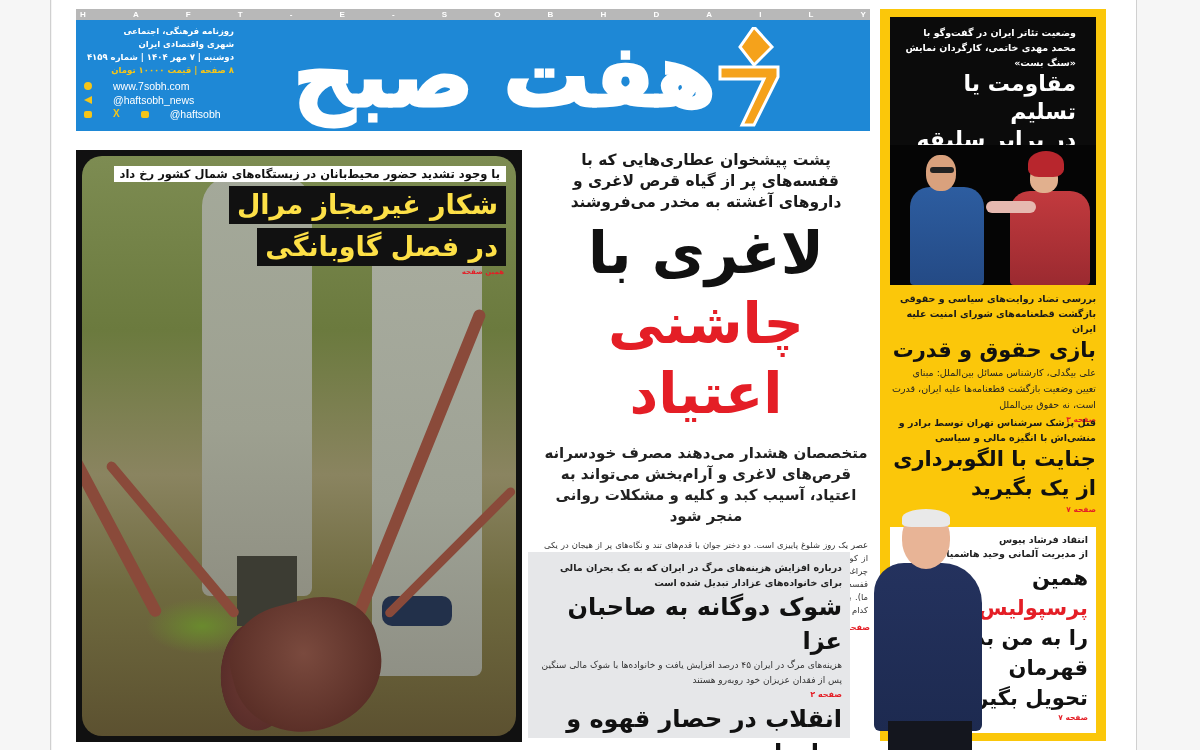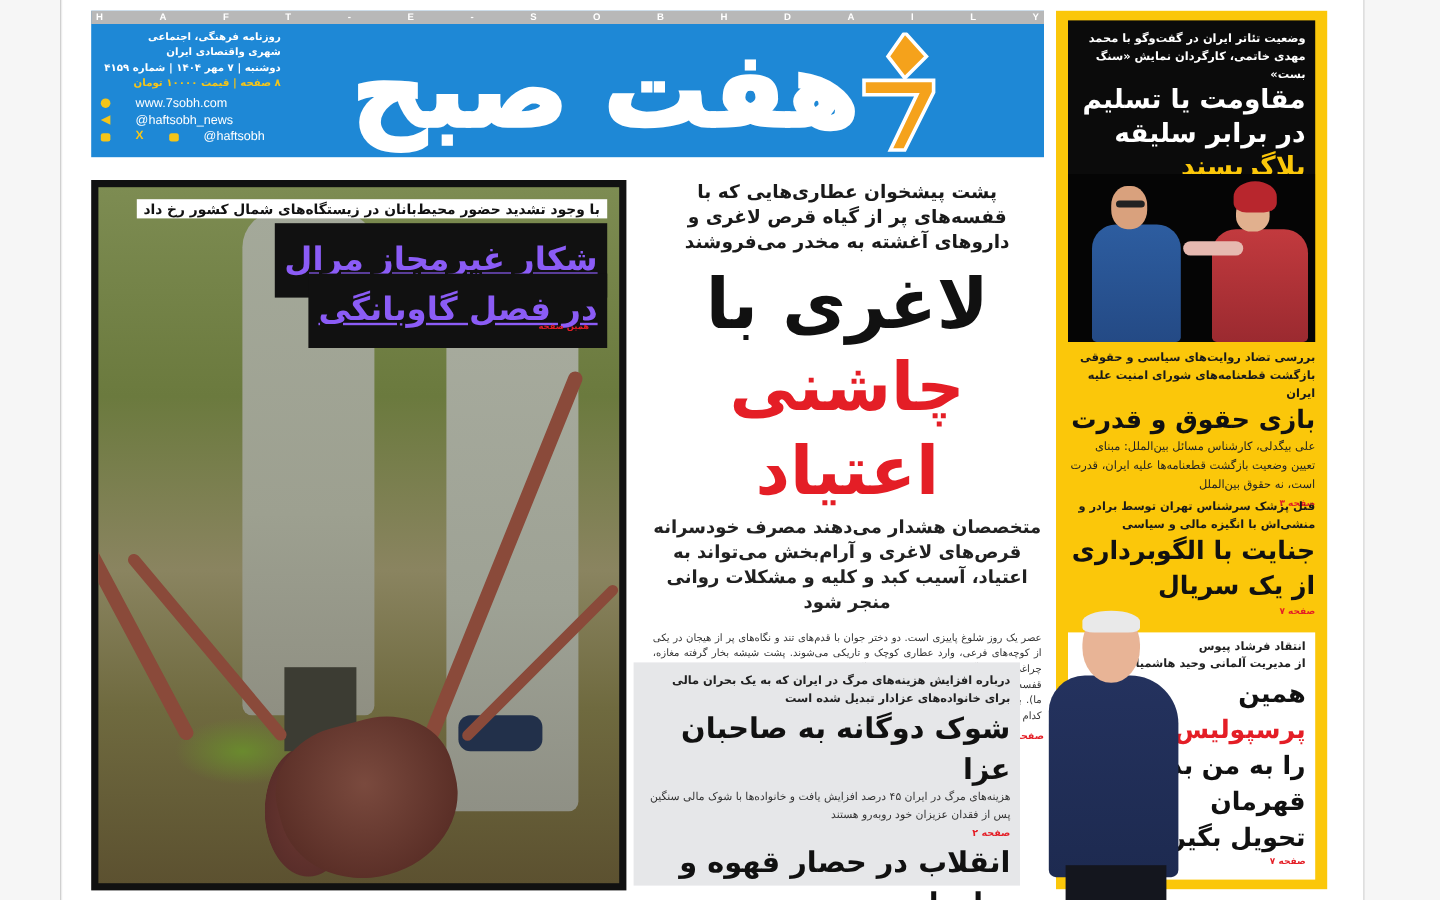--- a/index.html
+++ b/index.html
@@ -23,52 +23,53 @@
     .logo-text { position: absolute; right: 80px; top: 2px; font-size: 86px; font-weight: bold; color: #ffffff; direction: rtl; -webkit-text-stroke: 3px #ffffff; letter-spacing: -2px; line-height: 110px; font-family: "DejaVu Sans", sans-serif; text-shadow: 0 0 0 #1e88d6; text-align: right; }
     .logo-seven { position: absolute; right: 12px; top: 8px; width: 70px; height: 100px; }
 
     
     .photo-story { position: absolute; left: 24px; top: 150px; width: 446px; height: 592px; background: #111; padding: 6px; }
     .photo-inner { position: relative; width: 100%; height: 100%; overflow: hidden;
       background:
         radial-gradient(ellipse 60px 90px at 175px 520px, #6e3a33 0%, #5a2e2a 60%, transparent 61%),
         radial-gradient(ellipse 80px 40px at 120px 470px, #6a8a2e 0%, transparent 70%),
         linear-gradient(180deg, #7d8c52 0%, #6b7a3e 30%, #8a8460 55%, #6f6a3f 75%, #5c5130 100%);
+      border-radius: 20px;
     }
     .ranger1 { position: absolute; left: 120px; top: 20px; width: 110px; height: 420px; background: linear-gradient(180deg,#a4a99a 0%,#9da090 60%,#8f8f82 100%); border-radius: 30px 30px 8px 8px; }
     .ranger2 { position: absolute; left: 290px; top: 80px; width: 110px; height: 440px; background: linear-gradient(180deg,#a8ac9e 0%,#9ea295 60%,#8f9085 100%); border-radius: 30px 30px 8px 8px; }
     .boot1 { position: absolute; left: 155px; top: 400px; width: 60px; height: 70px; background: #3c3c33; }
     .boot2 { position: absolute; left: 300px; top: 440px; width: 70px; height: 30px; background: #22304a; border-radius: 10px; }
     .deer-head { position: absolute; left: 150px; top: 445px; width: 150px; height: 130px; background: radial-gradient(ellipse at 50% 40%, #7a4a3e 0%, #5c3028 70%, #4a2620 100%); border-radius: 40% 40% 50% 50%; transform: rotate(-15deg); }
     .antler { position: absolute; background: #8a4a3a; border-radius: 6px; transform-origin: bottom center; }
     .photo-kicker { position: absolute; right: 10px; top: 10px; background: #ffffff; color: #111; font-size: 11.5px; font-weight: bold; direction: rtl; padding: 1px 6px; }
-    .photo-head { position: absolute; right: 10px; background: #111; color: #8b5cf6; font-size: 27px; font-weight: bold; direction: rtl; padding: 12px 8px; line-height: 38px; text-decoration: underline; }
+    .photo-head { position: absolute; right: 10px; background: #111; color: #fde047; font-size: 27px; font-weight: bold; direction: rtl; padding: 0 8px; line-height: 38px; }
     .photo-head.l1 { top: 30px; }
     .photo-head.l2 { top: 72px; }
-    .photo-page { position: absolute; right: 25px; top: 112px; color: #e41e26; font-size: 7px; direction: rtl; font-weight: bold; }
+    .photo-page { position: absolute; right: 12px; top: 112px; color: #e41e26; font-size: 7px; direction: rtl; font-weight: bold; }
 
     
     .main-story { position: absolute; left: 490px; top: 150px; width: 328px; direction: rtl; text-align: center; }
     .main-kicker { font-size: 15.5px; font-weight: bold; color: #1a1a1a; line-height: 21px; }
     .main-head1 { font-size: 58px; font-weight: bold; color: #111; line-height: 72px; margin-top: 4px; letter-spacing: -1px; }
     .main-head2 { font-size: 56px; font-weight: bold; color: #e41e26; line-height: 70px; letter-spacing: -1px; }
-    .main-sub { font-size: 15px; font-weight: bold; color: #222; line-height: 21px; margin-top: 0; }
+    .main-sub { font-size: 15px; font-weight: bold; color: #222; line-height: 21px; margin-top: 14px; }
     .main-body { font-size: 8.4px; color: #333; line-height: 13px; text-align: justify; margin-top: 12px; padding: 0 2px; }
     .page-ref { color: #e41e26; font-size: 8px; font-weight: bold; text-align: right; margin-top: 6px; }
 
     
     .grey-box { position: absolute; left: 476px; top: 552px; width: 322px; height: 186px; background: #e6e7e9; direction: rtl; text-align: right; padding: 8px 8px 0 8px; }
     .gb-kicker { font-size: 9.5px; font-weight: bold; color: #222; line-height: 15px; }
     .gb-head { font-size: 24px; font-weight: bold; color: #111; line-height: 34px; }
     .gb-body { font-size: 9px; color: #333; line-height: 15px; }
     .gb-ref { color: #e41e26; font-size: 8px; font-weight: bold; line-height: 14px; }
 
     
     .yellow-col { position: absolute; left: 828px; top: 9px; width: 226px; height: 732px; background: #fbc70a; }
-    .theatre-box { position: absolute; left: 10px; top: 8px; width: 206px; height: 268px; background: #0b0b0b; direction: rtl; text-align: right; padding: 8px 8px 0 8px; overflow: hidden; }
+    .theatre-box { position: absolute; left: 10px; top: 8px; width: 206px; height: 268px; background: #0b0b0b; direction: rtl; text-align: right; padding: 8px 20px 0 8px; overflow: hidden; }
     .tb-kicker { color: #fff; font-size: 9.5px; font-weight: bold; line-height: 15px; }
     .tb-head { color: #fff; font-size: 22px; font-weight: bold; line-height: 28px; }
     .tb-head .hl { color: #fbc70a; text-align: right; }
     .tb-ref { color: #fbc70a; font-size: 7.5px; font-weight: bold; line-height: 13px; }
     .theatre-photo { position: absolute; left: 0; top: 128px; width: 206px; height: 140px; background: #050505; }
     .actor-m { position: absolute; left: 14px; top: 10px; width: 80px; height: 130px; }
     .actor-m .head { position: absolute; left: 22px; top: 0; width: 30px; height: 36px; border-radius: 45%; background: #d9a17d; }
     .actor-m .glasses { position: absolute; left: 26px; top: 12px; width: 24px; height: 6px; background: #222; border-radius: 3px; }
     .actor-m .body { position: absolute; left: 6px; top: 32px; width: 74px; height: 98px; background: linear-gradient(180deg,#2d5da0,#244a85); border-radius: 20px 20px 4px 4px; }
     .actor-f { position: absolute; left: 110px; top: 6px; width: 95px; height: 134px; }
@@ -223,21 +224,21 @@
     <div class="y-story" style="top:282px;">
       <div class="ys-kicker">بررسی تضاد روایت‌های سیاسی و حقوقی بازگشت قطعنامه‌های شورای امنیت علیه ایران</div>
       <div class="ys-head">بازی حقوق و قدرت</div>
       <div class="ys-body">علی بیگدلی، کارشناس مسائل بین‌الملل: مبنای تعیین وضعیت بازگشت قطعنامه‌ها علیه ایران، قدرت است، نه حقوق بین‌الملل</div>
       <div class="ys-ref">صفحه ۳</div>
     </div>
 
     <div class="y-story" style="top:406px;">
       <div class="ys-kicker">قتل پزشک سرشناس تهران توسط برادر و منشی‌اش با انگیزه مالی و سیاسی</div>
       <div class="ys-head">جنایت با الگوبرداری</div>
-      <div class="ys-head">از یک سریال</div>
+      <div class="ys-head">از یک بگیرید</div>
       <div class="ys-ref">صفحه ۷</div>
     </div>
 
     <div class="sports-box">
       <div class="coach">
         <div class="body"></div>
           <div class="pants"></div>
           <div class="head"></div>
           <div class="hair"></div>
       </div>

